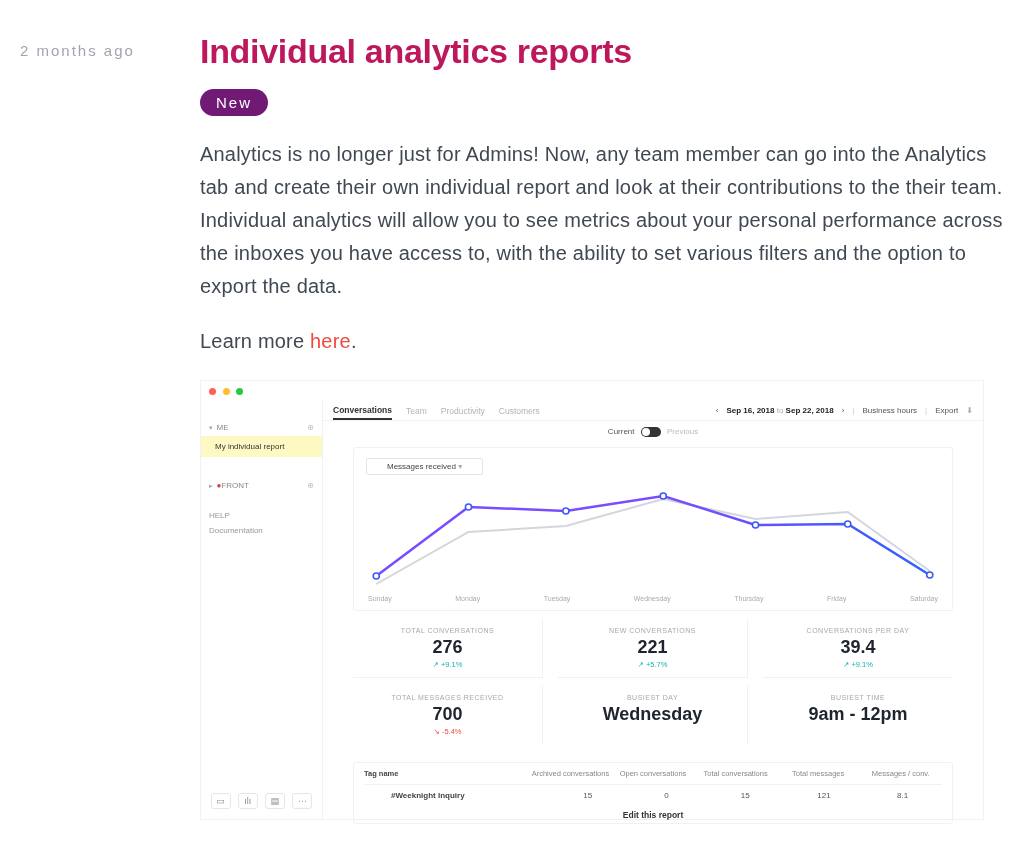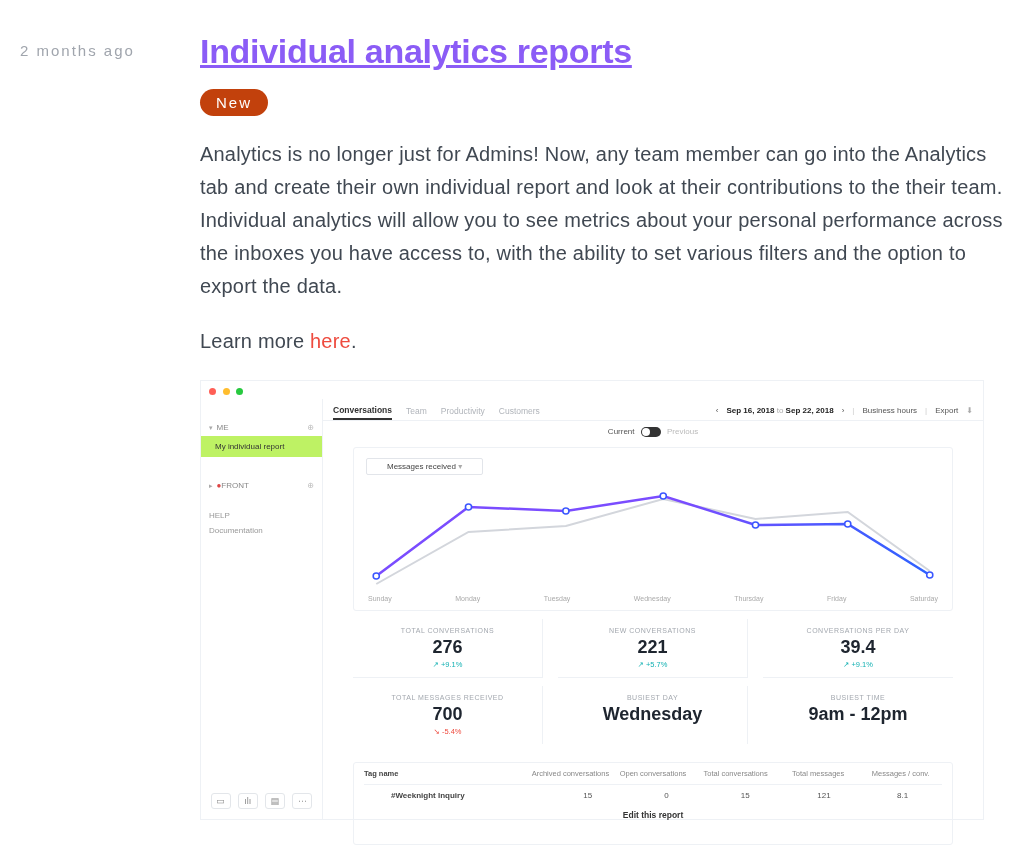--- a/index.html
+++ b/index.html
@@ -1,37 +1,37 @@
 <!DOCTYPE html>
 <html><head>
 <meta charset="utf-8">
 <style>
   * { box-sizing: border-box; margin: 0; padding: 0; }
   html, body { width: 1024px; background: #fff; font-family: -apple-system, BlinkMacSystemFont, "Segoe UI", Helvetica, Arial, sans-serif; color: #2a2e35; }
   .wrap { display: flex; padding: 20px 20px 40px 20px; }
   .left-col { width: 180px; padding-top: 22px; }
   .meta-time { color: #a0a5ad; font-size: 15px; letter-spacing: 2px; }
   .main-col { flex: 1; padding-left: 0; }
-  .post-title { font-size: 34px; font-weight: 700; color: #8b5cf6; letter-spacing: -0.3px; margin: 12px 0 18px 0; text-decoration: underline; }
-  .badge-new { display: inline-block; background: #c2410c; color: #fff; padding: 5px 16px; border-radius: 20px; font-size: 15px; letter-spacing: 2px; margin-bottom: 22px; }
+  .post-title { font-size: 34px; font-weight: 700; color: #be185d; letter-spacing: -0.3px; margin: 12px 0 18px 0; }
+  .badge-new { display: inline-block; background: #701a75; color: #fff; padding: 5px 16px; border-radius: 20px; font-size: 15px; letter-spacing: 2px; margin-bottom: 22px; }
   .post-body { font-size: 20px; line-height: 1.65; color: #404852; letter-spacing: 0.2px; }
   .post-body p { margin-bottom: 22px; }
   .post-body a { color: #ee4b3f; text-decoration: none; }
 
   
   .shot-wrap { width: 784px; border: 1px solid #eef1f5; background: #fff; font-size: 9px; color: #666; }
   .macos-dots { padding: 6px 8px 2px 8px; }
   .dot { display: inline-block; width: 7px; height: 7px; border-radius: 50%; margin-right: 4px; }
   .dot.r { background: #ff5f56; }
   .dot.y { background: #ffbd2e; }
   .dot.g { background: #27c93f; }
   .shot-body { display: flex; height: 420px; }
   .shot-sidebar { width: 122px; border-right: 1px solid #eef1f5; background: #fff; position: relative; }
   .sb-row { display: flex; align-items: center; padding: 4px 8px; font-size: 8px; color: #888; }
-  .sb-row.sel { background: #bef264; color: #333; padding: 6px 8px 6px 14px; }
+  .sb-row.sel { background: #fef9c3; color: #333; padding: 6px 8px 6px 14px; }
   .sb-caret { margin-right: 4px; color: #aaa; font-size: 7px; }
   .sb-plus { margin-left: auto; color: #bbb; }
   .sb-group { margin-top: 20px; }
   .sb-help { margin-top: 14px; }
   .sb-help div { padding: 3px 8px; font-size: 8px; color: #999; }
   .sb-bottom { position: absolute; bottom: 6px; left: 0; right: 0; display: flex; justify-content: space-around; align-items: center; padding: 4px 6px; }
   .sb-bottom span { width: 20px; height: 16px; border: 1px solid #e3e6ea; border-radius: 3px; display: flex; align-items: center; justify-content: center; font-size: 9px; color: #888; }
 
   .shot-main { flex: 1; position: relative; }
   .tab-bar { display: flex; align-items: center; padding: 6px 10px 4px 10px; border-bottom: 1px solid #eef1f5; }
@@ -55,21 +55,21 @@
   .metrics { display: grid; grid-template-columns: 1fr 1fr 1fr; margin: 8px 30px 0 30px; gap: 15px; }
   .metric { text-align: center; padding: 8px 4px; border-right: 1px solid #eef1f5; }
   .metric:nth-child(3n) { border-right: none; }
   .metrics.row1 .metric { border-bottom: 1px solid #eef1f5; }
   .m-label { font-size: 7px; letter-spacing: 0.5px; color: #a3a8af; text-transform: uppercase; margin-bottom: 3px; }
   .m-value { font-size: 18px; font-weight: 700; color: #1e252f; }
   .m-delta { font-size: 7.5px; margin-top: 2px; }
   .pos { color: #14b1b3; }
   .neg { color: #ee4b3f; }
 
-  .tbl { margin: 18px 30px 0 30px; border: 1px solid #eef1f5; border-radius: 3px; padding: 6px 10px 24px 10px; }
+  .tbl { margin: 18px 30px 0 30px; border: 1px solid #eef1f5; border-radius: 3px; padding: 6px 10px 3px 10px; }
   .tbl-head { display: flex; font-size: 7.5px; color: #888; border-bottom: 1px solid #eef1f5; padding-bottom: 6px; }
   .tbl-row { display: flex; font-size: 8px; color: #555; padding: 6px 0 2px 0; margin-left: 27px; }
   .c-tag { flex: 2; font-weight: 600; color: #444; }
   .c-num { flex: 1; text-align: center; }
   .edit-link { text-align: center; font-size: 8.5px; color: #333; margin-top: 8px; font-weight: 600; }
 </style>
 </head>
 <body>
 
 <div class="wrap">

